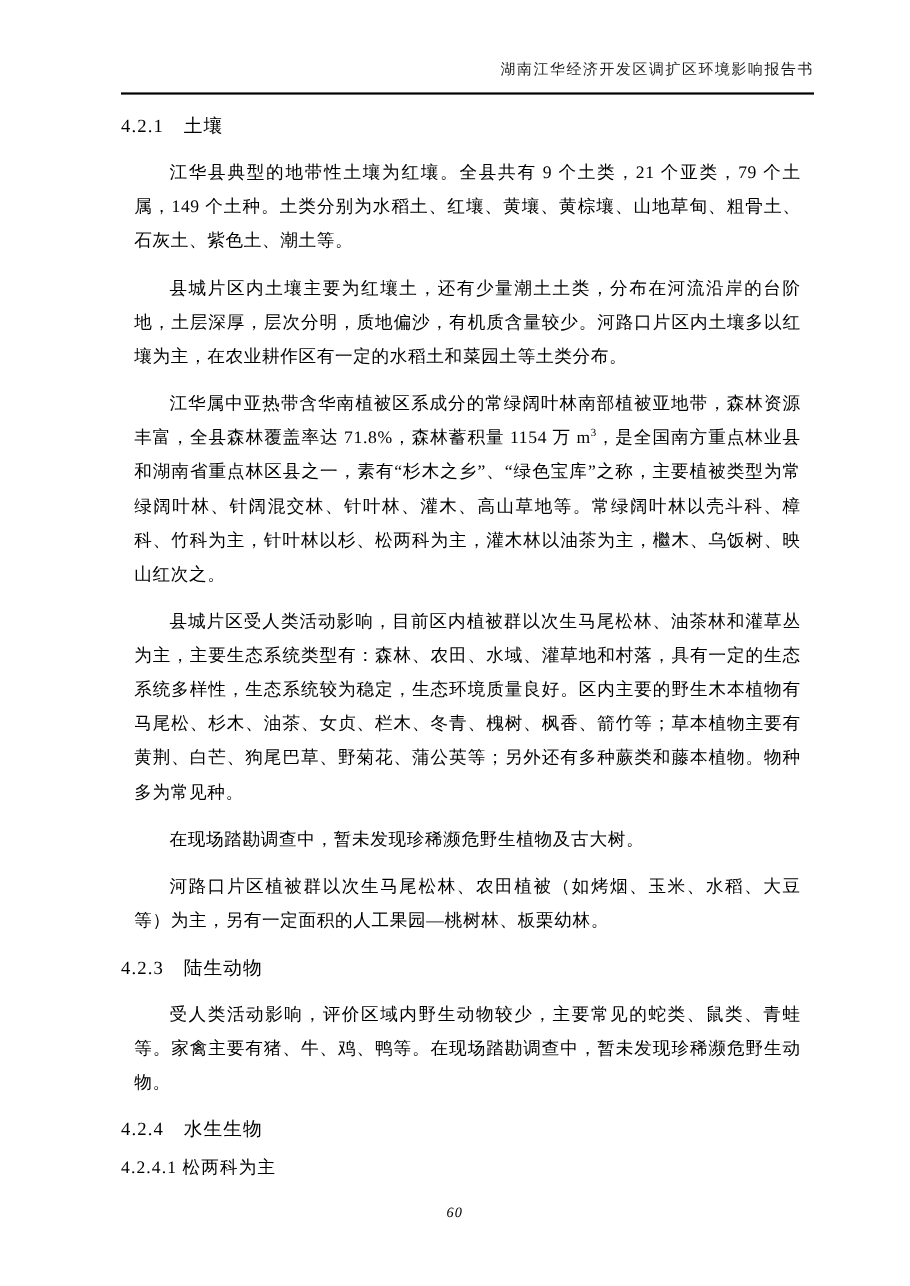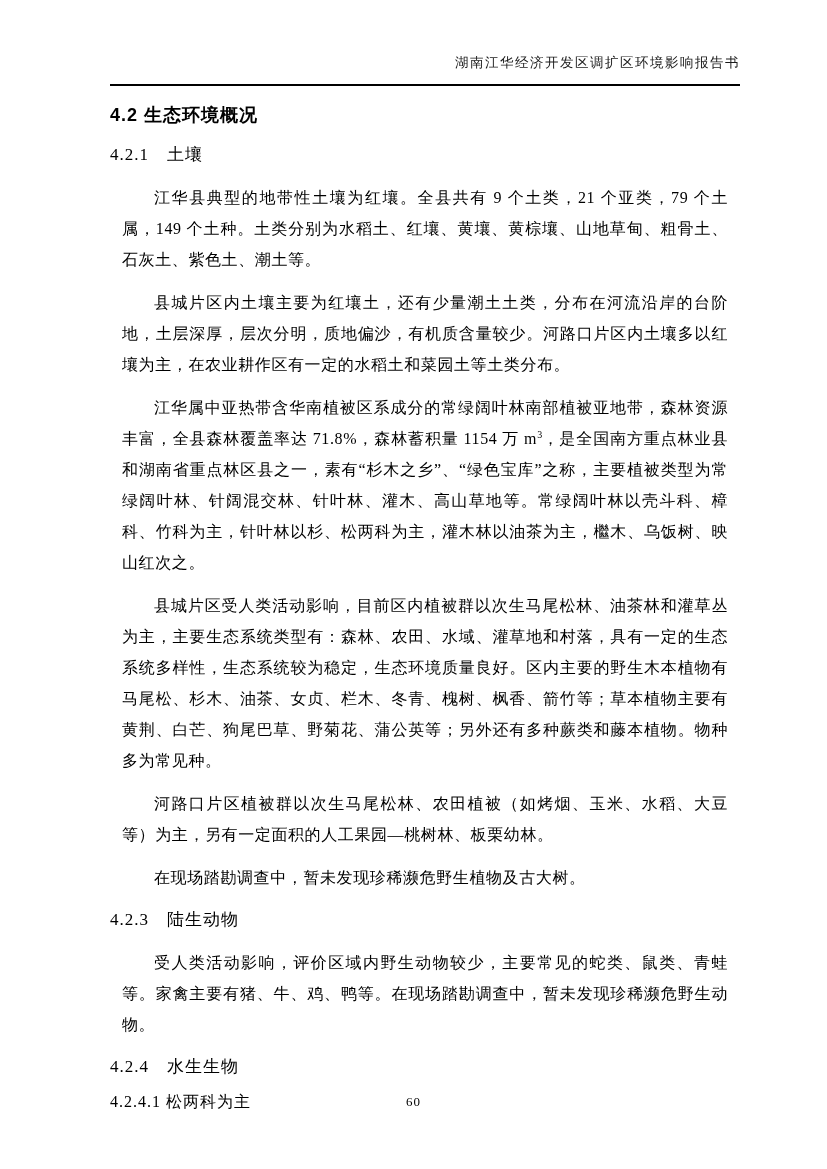--- a/index.html
+++ b/index.html
@@ -78,48 +78,48 @@
     letter-spacing: 0;
   }
   .footer {
     position: absolute;
     top: 1094px;
     left: 0;
     width: 827px;
     text-align: center;
     font-size: 13px;
     letter-spacing: 1px;
+    font-style: italic;
   }
 </style>
 </head>
 <body>
 
 <div class="page">
 
   <div class="header-title">湖南江华经济开发区调扩区环境影响报告书</div>
   <div class="header-rule"></div>
 
   <div class="content">
 
-    <div class="h2">4.2 生态环境概况</div>
 
     <div class="h3">4.2.1　土壤</div>
 
     <p class="body">江华县典型的地带性土壤为红壤。全县共有 9 个土类，21 个亚类，79 个土属，149 个土种。土类分别为水稻土、红壤、黄壤、黄棕壤、山地草甸、粗骨土、石灰土、紫色土、潮土等。</p>
 
     <p class="body">县城片区内土壤主要为红壤土，还有少量潮土土类，分布在河流沿岸的台阶地，土层深厚，层次分明，质地偏沙，有机质含量较少。河路口片区内土壤多以红壤为主，在农业耕作区有一定的水稻土和菜园土等土类分布。</p>
 
 
     <p class="body"><span>江华属中亚热带含华南植被区系成分的常绿阔叶林南部植被亚地带，森林资源丰富，全县森林覆盖率达 71.8%，森林蓄积量 1154 万 m</span><sup>3</sup><span>，是全国南方重点林业县和湖南省重点林区县之一，素有“杉木之乡”、“绿色宝库”之称，主要植被类型为常绿阔叶林、针阔混交林、针叶林、灌木、高山草地等。常绿阔叶林以壳斗科、樟科、竹科为主，针叶林以杉、松两科为主，灌木林以油茶为主，檵木、乌饭树、映山红次之。</span></p>
 
     <p class="body">县城片区受人类活动影响，目前区内植被群以次生马尾松林、油茶林和灌草丛为主，主要生态系统类型有：森林、农田、水域、灌草地和村落，具有一定的生态系统多样性，生态系统较为稳定，生态环境质量良好。区内主要的野生木本植物有马尾松、杉木、油茶、女贞、栏木、冬青、槐树、枫香、箭竹等；草本植物主要有黄荆、白芒、狗尾巴草、野菊花、蒲公英等；另外还有多种蕨类和藤本植物。物种多为常见种。</p>
 
+    <p class="body">在现场踏勘调查中，暂未发现珍稀濒危野生植物及古大树。</p>
+
     <p class="body">河路口片区植被群以次生马尾松林、农田植被（如烤烟、玉米、水稻、大豆等）为主，另有一定面积的人工果园—桃树林、板栗幼林。</p>
-
-    <p class="body">在现场踏勘调查中，暂未发现珍稀濒危野生植物及古大树。</p>
 
     <div class="h3">4.2.3　陆生动物</div>
 
     <p class="body">受人类活动影响，评价区域内野生动物较少，主要常见的蛇类、鼠类、青蛙等。家禽主要有猪、牛、鸡、鸭等。在现场踏勘调查中，暂未发现珍稀濒危野生动物。</p>
 
     <div class="h3">4.2.4　水生生物</div>
 
     <div class="h4">4.2.4.1 松两科为主</div>
 
 

